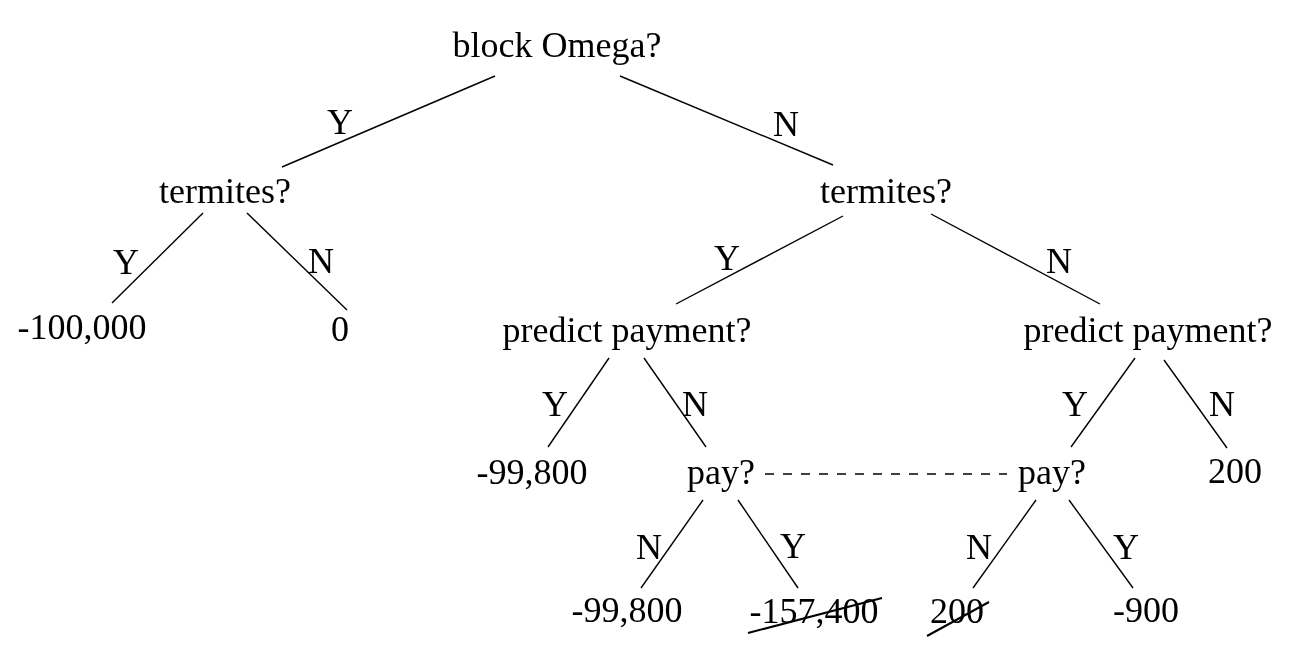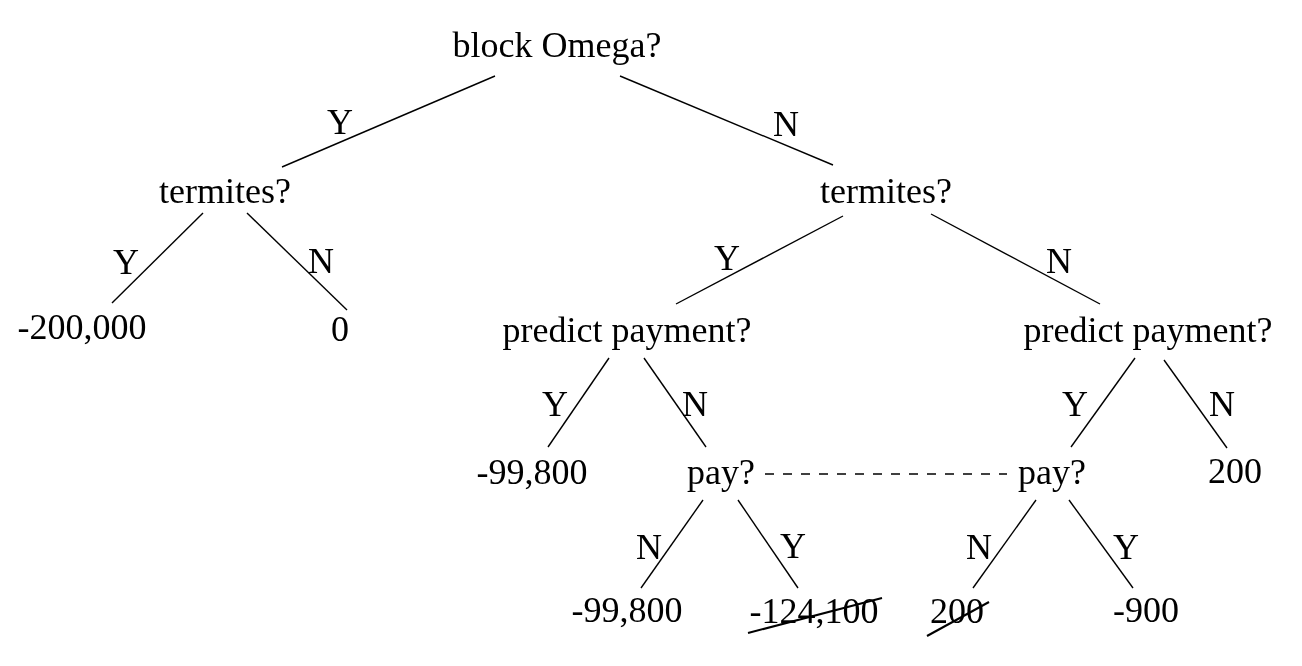--- a/index.html
+++ b/index.html
@@ -63,30 +63,30 @@
     <line x1="1036" y1="500" x2="973" y2="588"></line>
     <line x1="1069" y1="500" x2="1133" y2="588"></line>
     <line class="dashed" x1="765" y1="474" x2="1007" y2="474"></line>
     <line class="strike" x1="748" y1="633" x2="882" y2="598"></line>
     <line class="strike" x1="927" y1="636" x2="989" y2="602"></line>
   </svg>
 
   <div class="node" style="left: 557px; top: 45px;">block Omega?</div>
   <div class="node" style="left: 225px; top: 191px;">termites?</div>
   <div class="node" style="left: 886px; top: 191px;">termites?</div>
-  <div class="node" style="left: 82px; top: 327px;">-200,000</div>
+  <div class="node" style="left: 82px; top: 327px;">-100,000</div>
   <div class="node" style="left: 340px; top: 329px;">0</div>
   <div class="node" style="left: 627px; top: 330px;">predict payment?</div>
   <div class="node" style="left: 1148px; top: 330px;">predict payment?</div>
   <div class="node" style="left: 532px; top: 472px;">-99,800</div>
   <div class="node" style="left: 721px; top: 472px;">pay?</div>
   <div class="node" style="left: 1052px; top: 472px;">pay?</div>
   <div class="node" style="left: 1235px; top: 471px;">200</div>
   <div class="node" style="left: 627px; top: 610px;">-99,800</div>
-  <div class="node" style="left: 814px; top: 611px;">-124,100</div>
+  <div class="node" style="left: 814px; top: 611px;">-157,400</div>
   <div class="node" style="left: 957px; top: 611px;">200</div>
   <div class="node" style="left: 1146px; top: 610px;">-900</div>
 
   <div class="edge-label" style="left: 340px; top: 122px;">Y</div>
   <div class="edge-label" style="left: 786px; top: 124px;">N</div>
   <div class="edge-label" style="left: 126px; top: 262px;">Y</div>
   <div class="edge-label" style="left: 321px; top: 261px;">N</div>
   <div class="edge-label" style="left: 727px; top: 258px;">Y</div>
   <div class="edge-label" style="left: 1059px; top: 261px;">N</div>
   <div class="edge-label" style="left: 555px; top: 404px;">Y</div>

